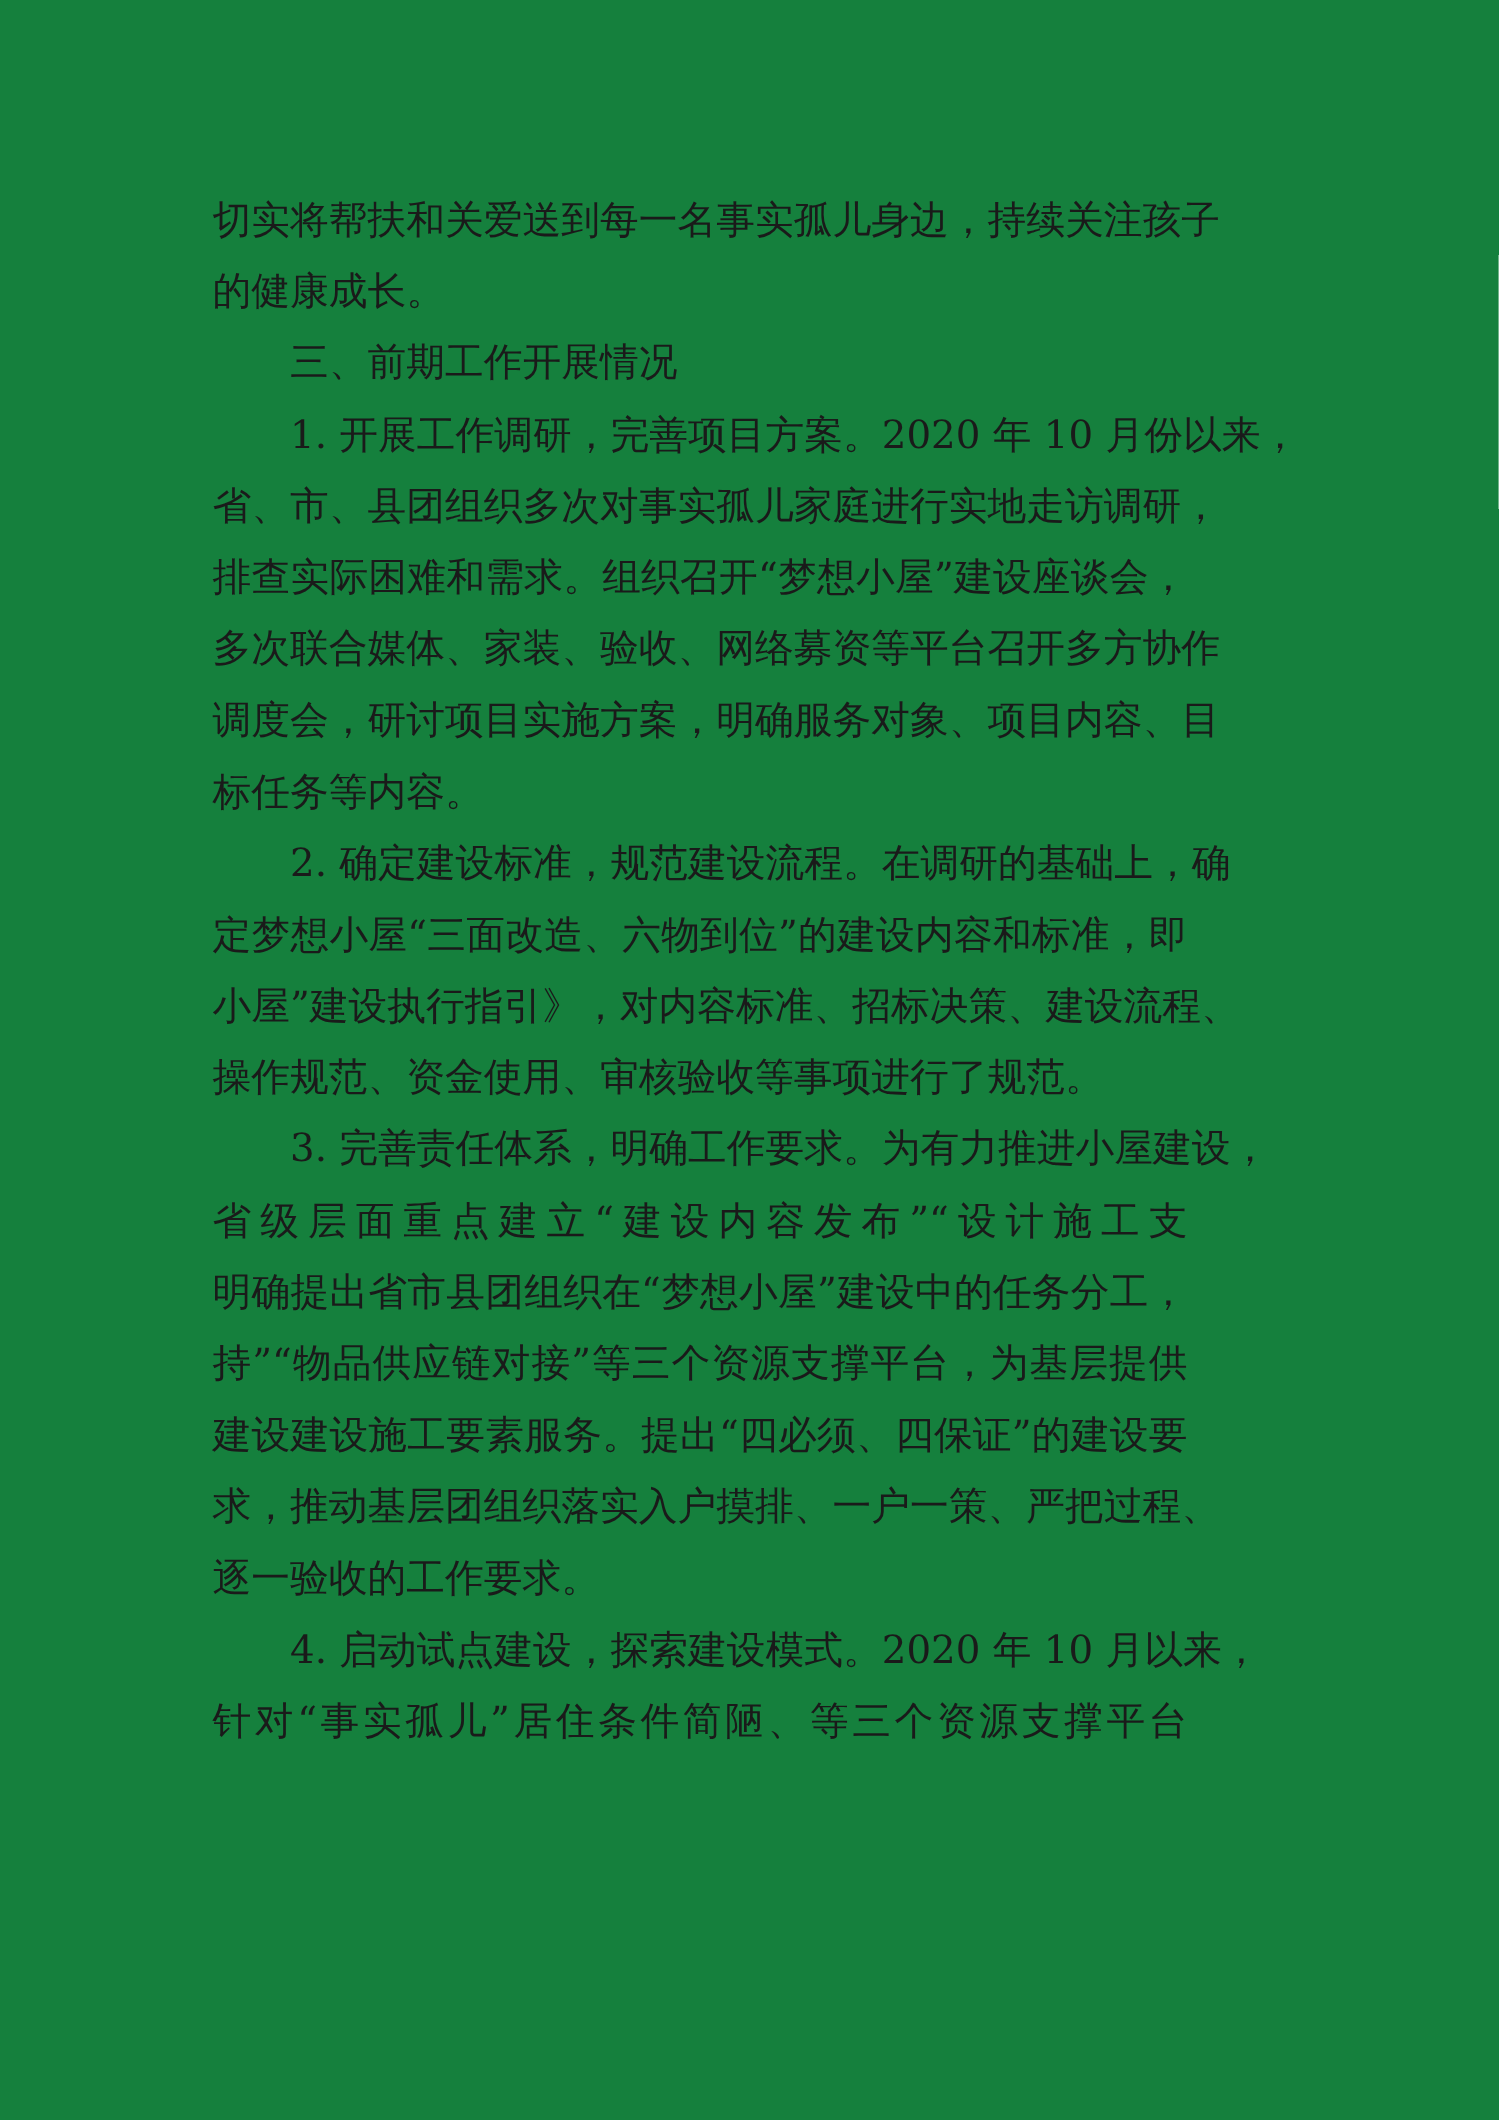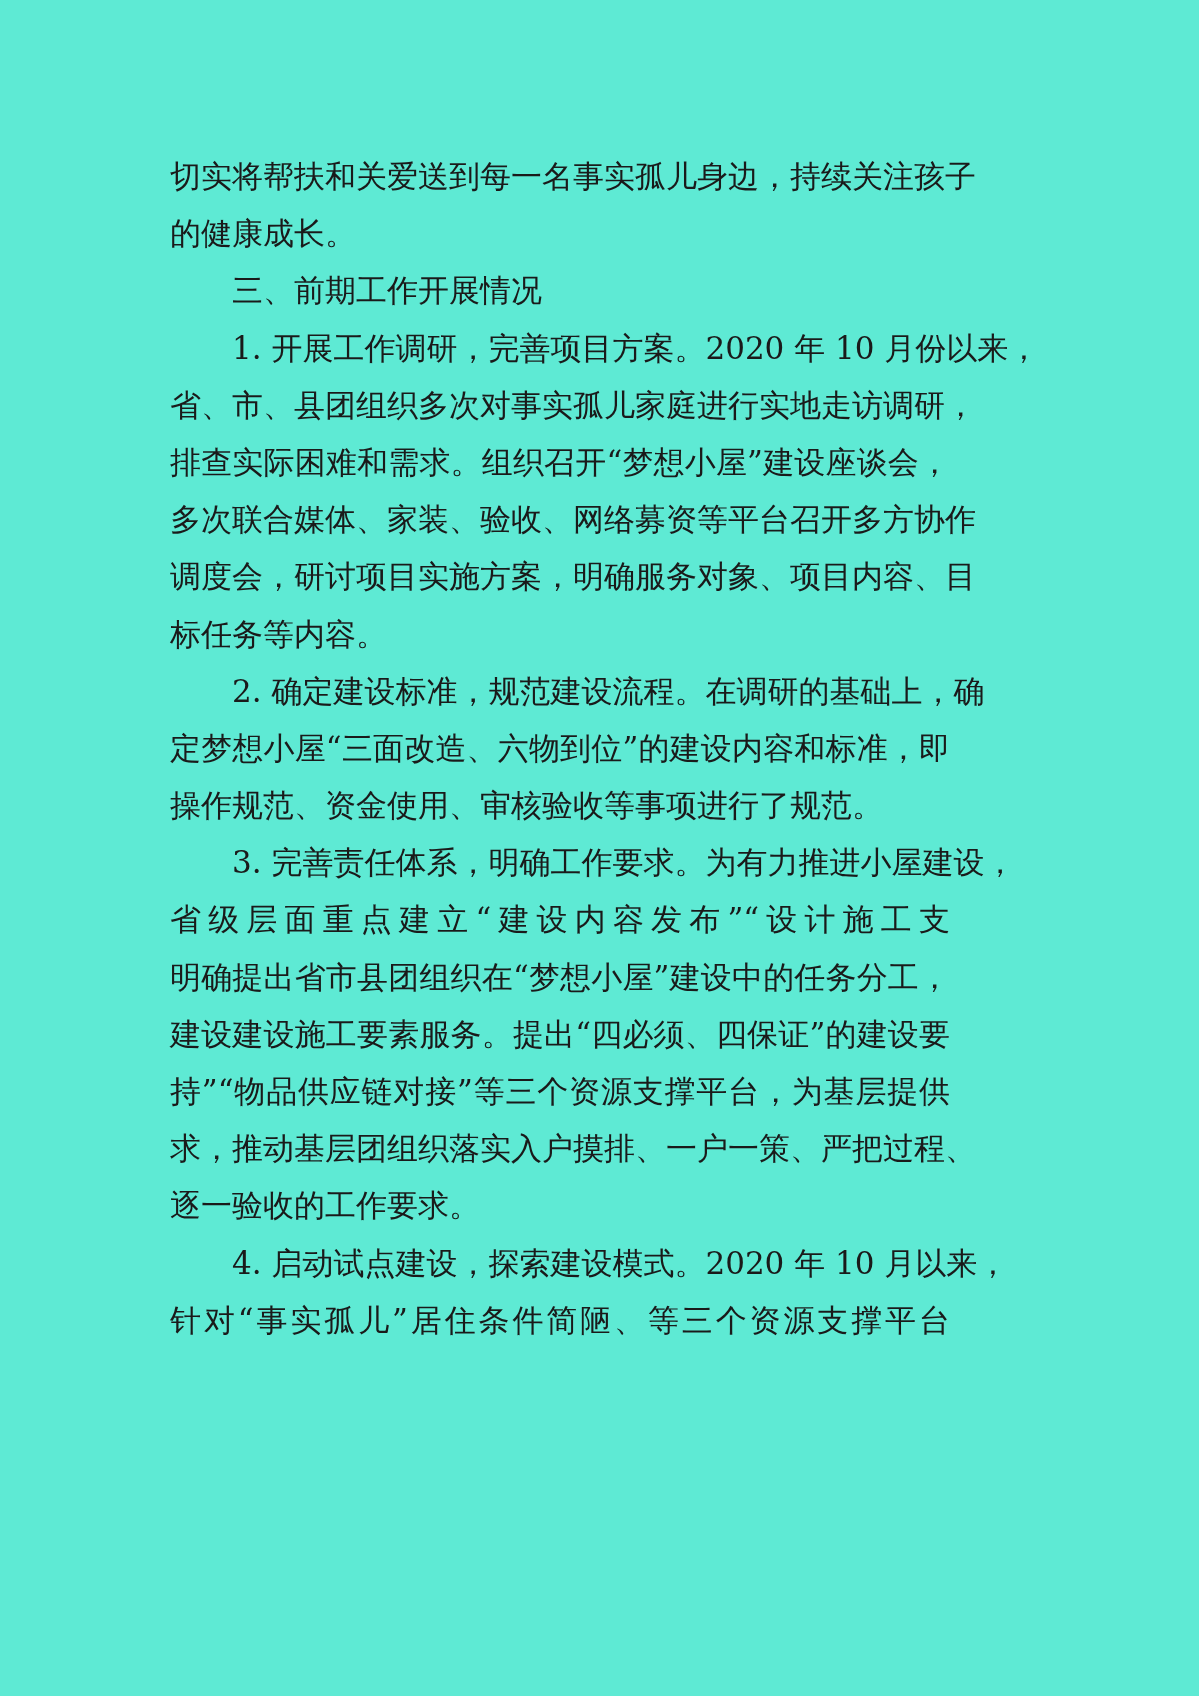--- a/index.html
+++ b/index.html
@@ -14,21 +14,21 @@
     overflow: hidden;
     font-family: "DejaVu Serif", "Liberation Serif", serif;
     color: #1a1a1a;
   }
   .page {
     position: absolute;
     left: 0;
     top: 0;
     width: 1199px;
     height: 1696px;
-    background: #5eead4;
+    background: #15803d;
   }
   .content {
     position: absolute;
     left: 170px;
     top: 148px;
     width: 780px;
   }
   .line {
     height: 57.2px;
     line-height: 57.2px;
@@ -65,29 +65,30 @@
       <div class="line">省、市、县团组织多次对事实孤儿家庭进行实地走访调研，</div>
       <div class="line">排查实际困难和需求。组织召开“梦想小屋”建设座谈会，</div>
       <div class="line">多次联合媒体、家装、验收、网络募资等平台召开多方协作</div>
       <div class="line">调度会，研讨项目实施方案，明确服务对象、项目内容、目</div>
       <div class="line last">标任务等内容。</div>
     </div>
 
     <div>
       <div class="line indent">2. 确定建设标准，规范建设流程。在调研的基础上，确</div>
       <div class="line">定梦想小屋“三面改造、六物到位”的建设内容和标准，即</div>
+      <div class="line">小屋”建设执行指引》，对内容标准、招标决策、建设流程、</div>
       <div class="line last">操作规范、资金使用、审核验收等事项进行了规范。</div>
     </div>
 
     <div>
       <div class="line indent">3. 完善责任体系，明确工作要求。为有力推进小屋建设，</div>
       <div class="line">省级层面重点建立“建设内容发布”“设计施工支</div>
       <div class="line">明确提出省市县团组织在“梦想小屋”建设中的任务分工，</div>
+      <div class="line">持”“物品供应链对接”等三个资源支撑平台，为基层提供</div>
       <div class="line">建设建设施工要素服务。提出“四必须、四保证”的建设要</div>
-      <div class="line">持”“物品供应链对接”等三个资源支撑平台，为基层提供</div>
       <div class="line">求，推动基层团组织落实入户摸排、一户一策、严把过程、</div>
       <div class="line last">逐一验收的工作要求。</div>
     </div>
 
     <div>
       <div class="line indent">4. 启动试点建设，探索建设模式。2020 年 10 月以来，</div>
       <div class="line">针对“事实孤儿”居住条件简陋、等三个资源支撑平台</div>
     </div>
 
   </div>

